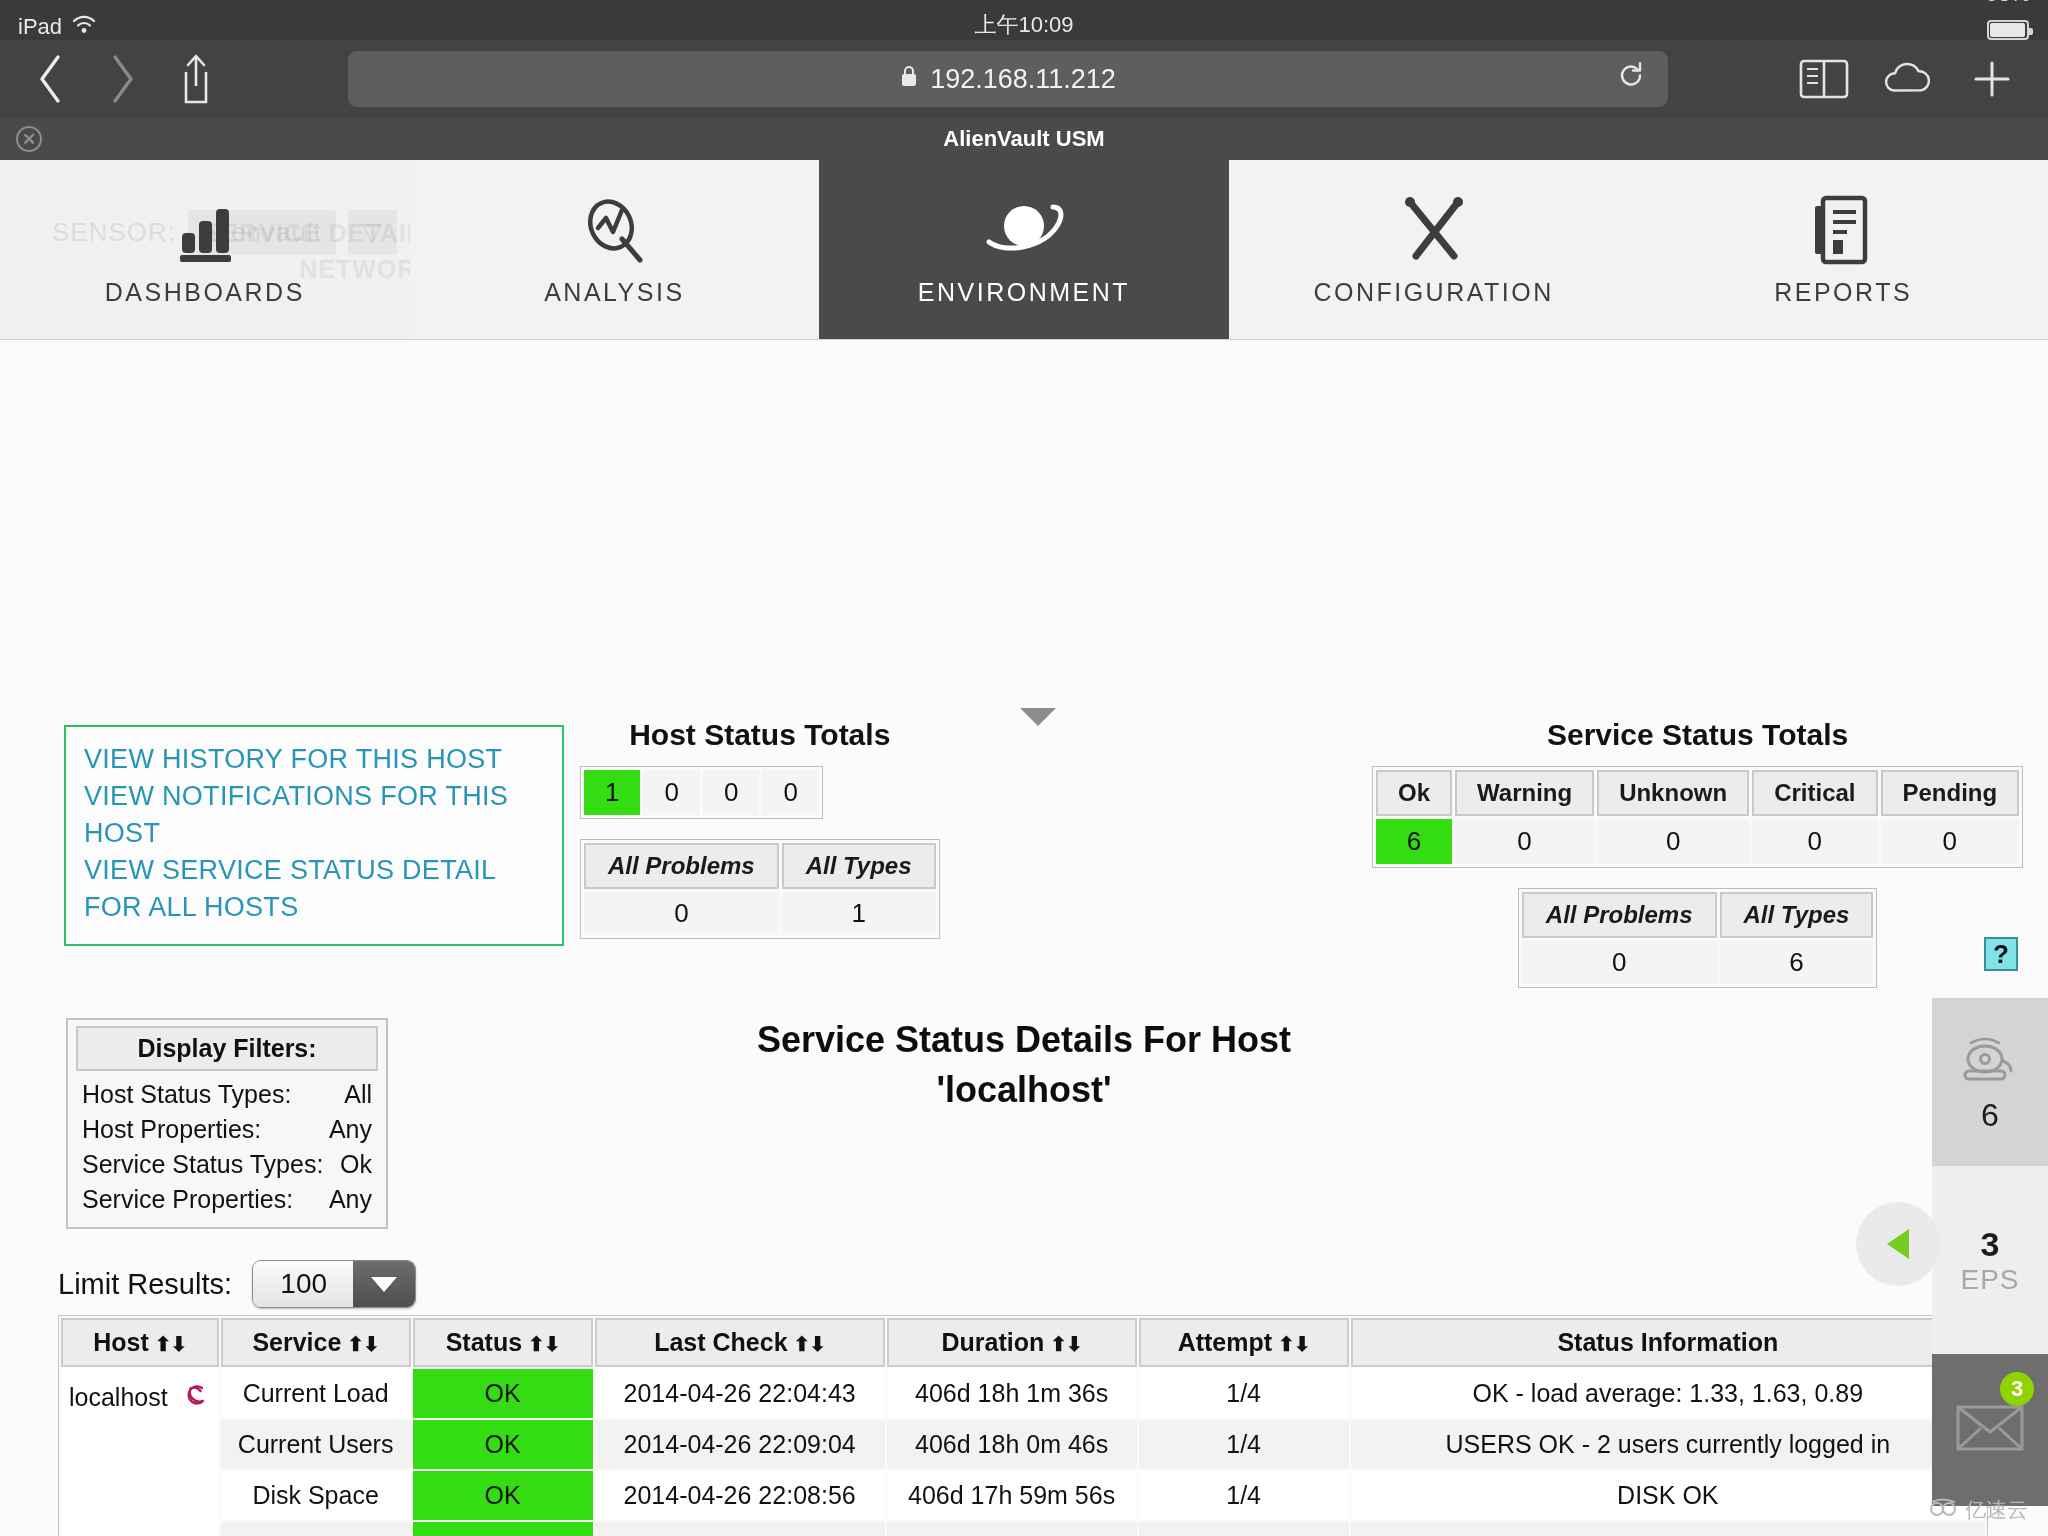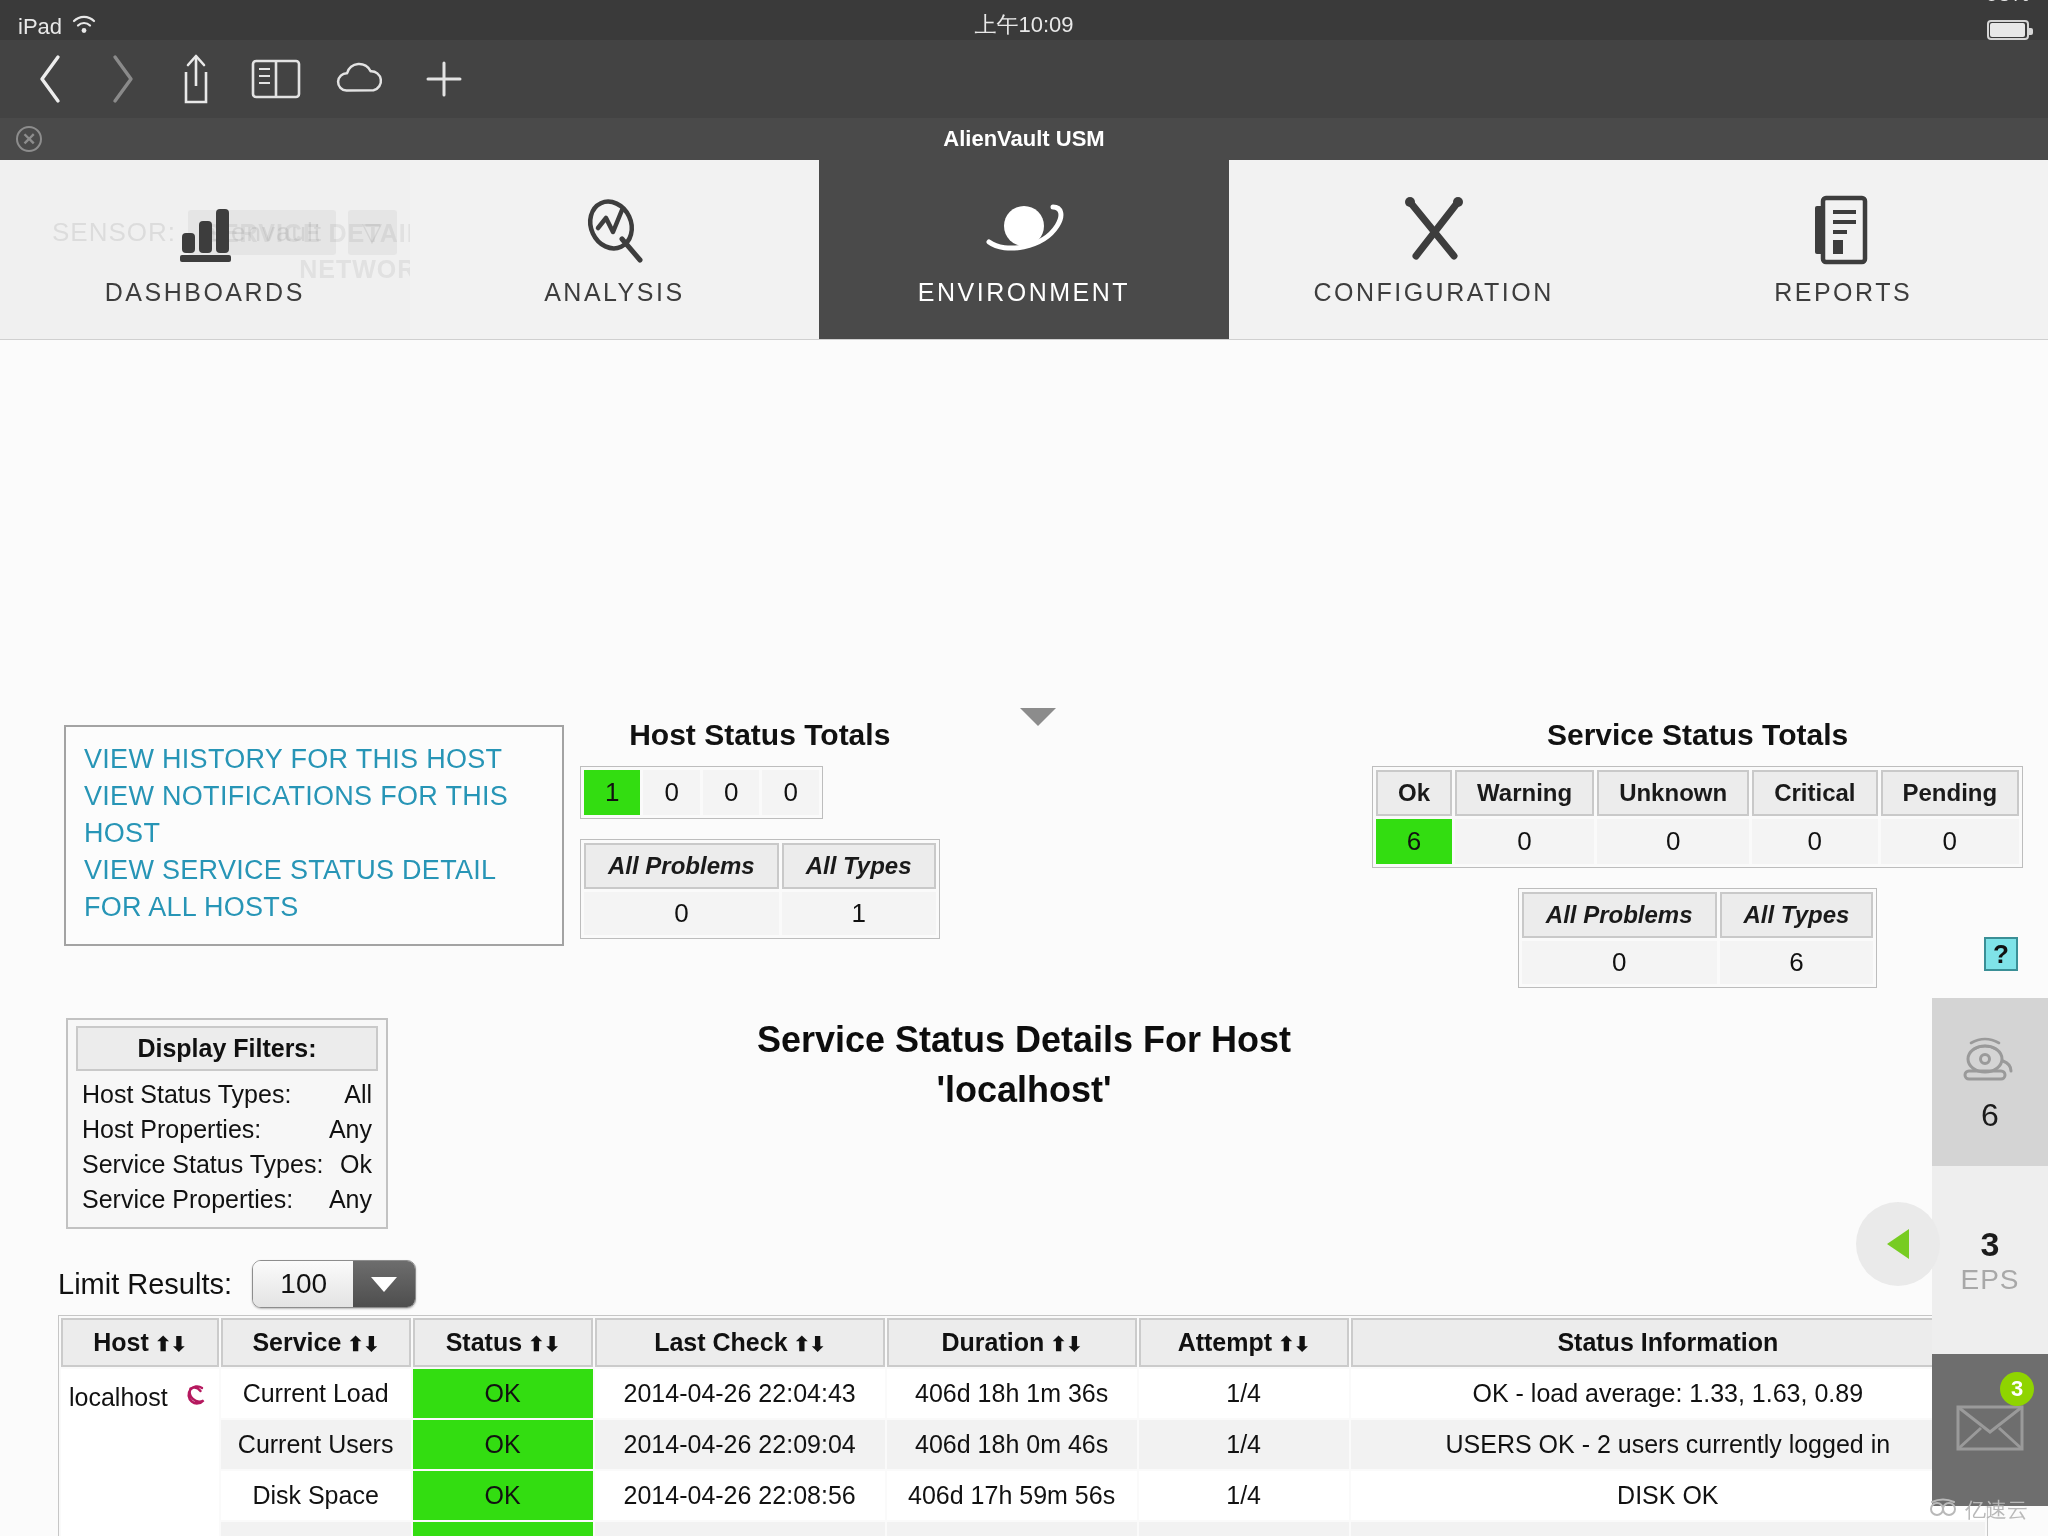--- a/index.html
+++ b/index.html
@@ -115,21 +115,21 @@
     font-family: "Liberation Sans", sans-serif; font-size: 26px; letter-spacing: 1px;
     display: flex; align-items: center; gap: 12px;
   }
   .av-ghost-pill { background: rgba(160,160,160,0.12); padding: 7px 14px; border-radius: 3px; }
 
   
   .content { position: relative; padding: 0 0 0 0; background: #fbfbfb; height: 1196px; }
 
   .linkbox {
     position: absolute; left: 64px; top: 385px; width: 500px;
-    border: 2px solid #a3a3a3; background: #fcfcfc;
+    border: 2px solid #22c55e; background: #fcfcfc;
     padding: 14px 18px 18px 18px;
   }
   .linkbox a {
     display: block; color: #2795b6; text-decoration: none;
     font-family: "Liberation Sans", sans-serif;
     font-size: 27px; line-height: 1.37; letter-spacing: 0.3px;
   }
 
   .totals-block { position: absolute; top: 378px; }
   .totals-title {
@@ -313,20 +313,35 @@
     <svg width="28" height="52" viewBox="0 0 28 52">
         <path d="M7 4 L23 26 L7 48" fill="none" stroke="#8a8a8a" stroke-width="3.4" stroke-linecap="round" stroke-linejoin="round"></path>
       </svg>
   </div>
   <div class="share-btn">
     <svg width="40" height="54" viewBox="0 0 40 54">
       <path d="M10 20 L10 50 L30 50 L30 20" fill="none" stroke="#e9e9e9" stroke-width="2.6"></path>
       <path d="M20 34 L20 5" fill="none" stroke="#e9e9e9" stroke-width="2.6"></path>
       <path d="M12 13 L20 4 L28 13" fill="none" stroke="#e9e9e9" stroke-width="2.6" stroke-linecap="round" stroke-linejoin="round"></path>
     </svg>
+  </div>
+  <div class="urlbar">
+    <span class="lock-glyph">
+      <svg width="18" height="24" viewBox="0 0 18 24">
+        <rect x="2" y="10" width="14" height="12" rx="2" fill="#e8e8e8"></rect>
+        <path d="M5 10 V7a4 4 0 0 1 8 0v3" fill="none" stroke="#e8e8e8" stroke-width="2"></path>
+      </svg>
+    </span>
+    <span>192.168.11.212</span>
+    <span class="reload-btn">
+      <svg width="30" height="30" viewBox="0 0 30 30">
+        <path d="M24 15a9 9 0 1 1-2.8-6.5" fill="none" stroke="#e6e6e6" stroke-width="2.4" stroke-linecap="round"></path>
+        <path d="M24 3 L24 10 L17 10" fill="none" stroke="#e6e6e6" stroke-width="2.4" stroke-linecap="round" stroke-linejoin="round"></path>
+      </svg>
+    </span>
   </div>
   <div class="tb-icon">
     <svg width="52" height="44" viewBox="0 0 52 44">
       <rect x="3" y="4" width="46" height="36" rx="3" fill="none" stroke="#e3e3e3" stroke-width="2.6"></rect>
       <path d="M26 4 L26 40" stroke="#e3e3e3" stroke-width="2.6"></path>
       <path d="M9 12 H20 M9 19 H20 M9 26 H20" stroke="#e3e3e3" stroke-width="2.2"></path>
     </svg>
   </div>
   <div class="tb-icon">
     <svg width="58" height="40" viewBox="0 0 58 40">

